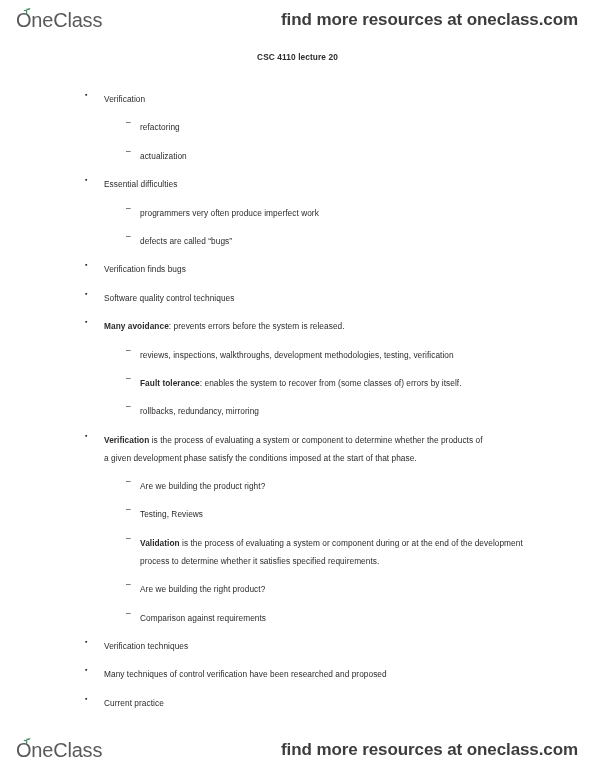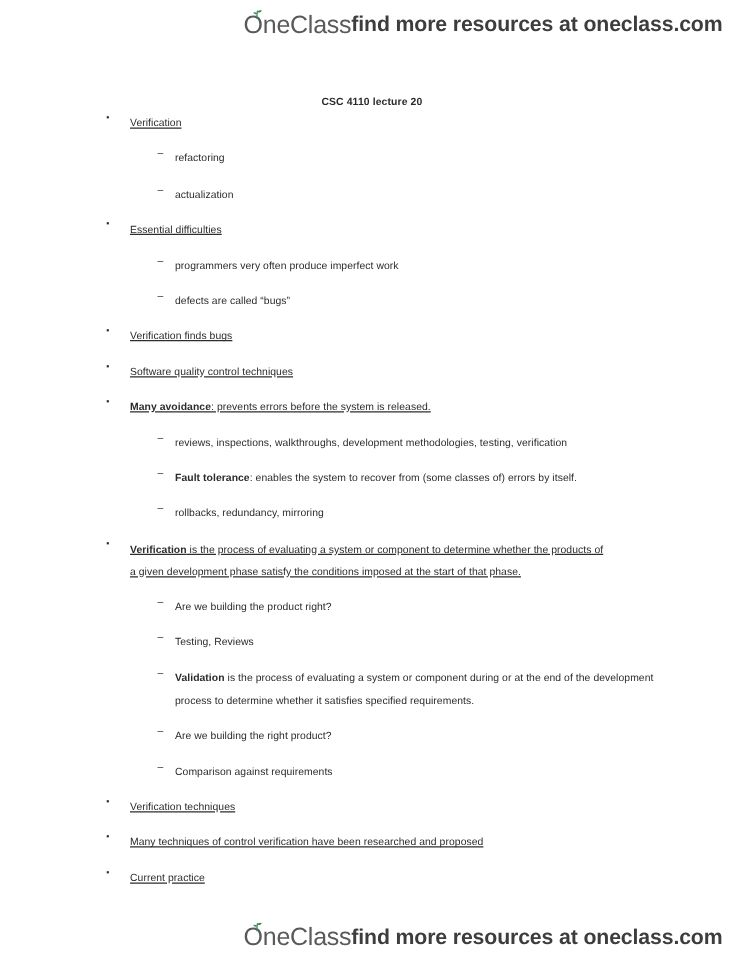--- a/index.html
+++ b/index.html
@@ -17,21 +17,21 @@
   }
 
   
   .bar {
     position: absolute;
     left: 0;
     width: 595px;
     height: 40px;
     display: flex;
     align-items: center;
-    justify-content: flex-end;
+    justify-content: space-between;
     box-sizing: border-box;
     padding: 0 17px 0 16px;
   }
   .bar.header { top: 0; }
   .bar.footer { top: 730px; }
 
   
   .logo {
     position: relative;
     font-family: "Liberation Sans", sans-serif;
@@ -55,21 +55,21 @@
     font-size: 17px;
     font-weight: 700;
     color: #3d3d3d;
     letter-spacing: -0.1px;
     white-space: nowrap;
   }
 
   
   .page-title {
     position: absolute;
-    top: 76px;
+    top: 52px;
     left: 0;
     width: 595px;
     text-align: center;
     font-size: 8.3px;
     font-weight: 700;
     letter-spacing: 0.1px;
     color: #2b2b2b;
   }
 
   .content {
@@ -96,21 +96,20 @@
     color: #2b2b2b;
     letter-spacing: 0.05px;
   }
   .row .txt b { font-weight: 700; }
 
   
   .lvl1 {
     padding-left: 104px;
     padding-right: 110px;
     margin-bottom: 10.4px;
-    text-decoration: underline;
   }
   .lvl1 .marker {
     left: 85px;
     font-size: 7px;
     line-height: 13px;
   }
 
   
   .lvl2 {
     padding-left: 140px;

